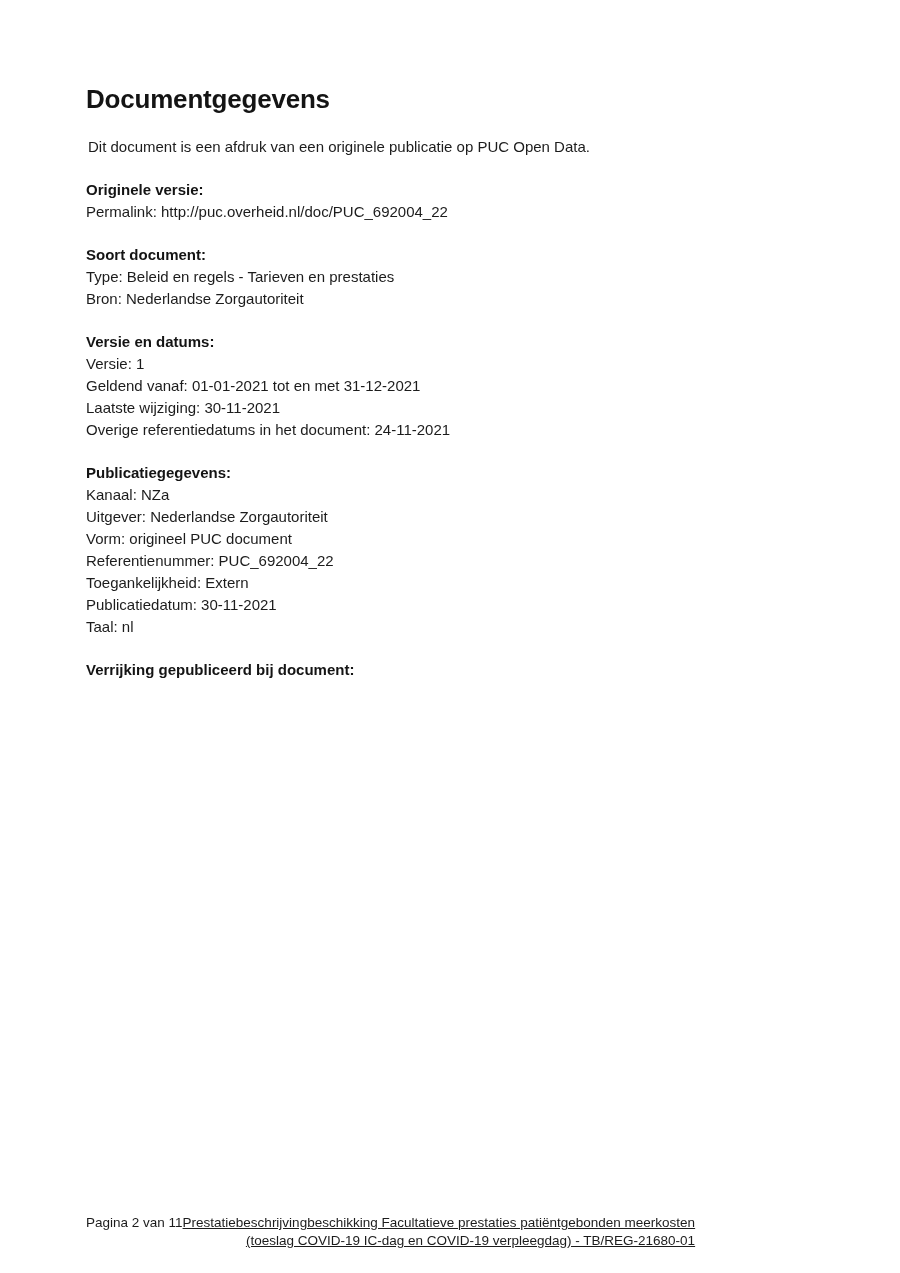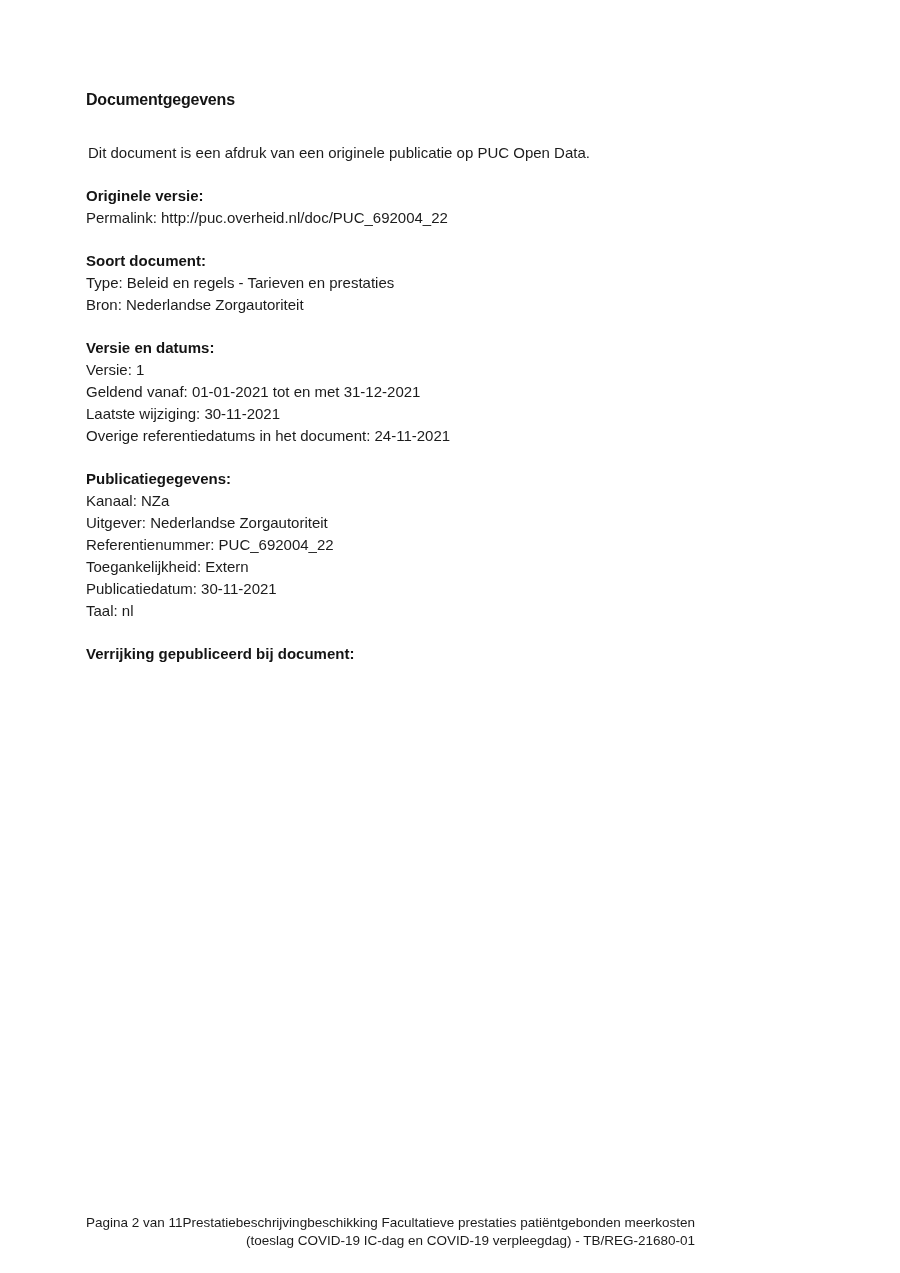--- a/index.html
+++ b/index.html
@@ -17,22 +17,22 @@
     overflow: hidden;
     box-sizing: border-box;
   }
   .content {
     position: absolute;
     left: 86px;
     top: 86px;
     width: 732px;
   }
   .doc-title {
-    margin: 0 0 29px 0;
-    font-size: 16px;
+    margin: 0 0 23px 0;
+    font-size: 26px;
     line-height: 27px;
     font-weight: bold;
     letter-spacing: -0.2px;
     color: #141414;
   }
   .intro {
     margin: 2px;
     font-size: 15px;
     line-height: 22px;
   }
@@ -62,20 +62,21 @@
     align-items: flex-start;
     font-size: 13.5px;
     line-height: 18px;
   }
   .footer .page-indicator {
     white-space: nowrap;
   }
   .footer .footer-doc-title {
     text-align: right;
     max-width: 640px;
+    text-decoration: underline;
   }
 </style>
 </head>
 <body>
 
 <div class="page">
 
   <main class="content">
 
     <h1 class="doc-title">Documentgegevens</h1>
@@ -98,20 +99,21 @@
       <p class="line">Versie: 1</p>
       <p class="line">Geldend vanaf: 01-01-2021 tot en met 31-12-2021</p>
       <p class="line">Laatste wijziging: 30-11-2021</p>
       <p class="line">Overige referentiedatums in het document: 24-11-2021</p>
     </section>
 
     <section class="meta-section">
       <h2>Publicatiegegevens:</h2>
       <p class="line">Kanaal: NZa</p>
       <p class="line">Uitgever: Nederlandse Zorgautoriteit</p>
+      <p class="line">Vorm: origineel PUC document</p>
       <p class="line">Referentienummer: PUC_692004_22</p>
       <p class="line">Toegankelijkheid: Extern</p>
       <p class="line">Publicatiedatum: 30-11-2021</p>
       <p class="line">Taal: nl</p>
     </section>
 
     <section class="meta-section">
       <h2>Verrijking gepubliceerd bij document:</h2>
     </section>
 

